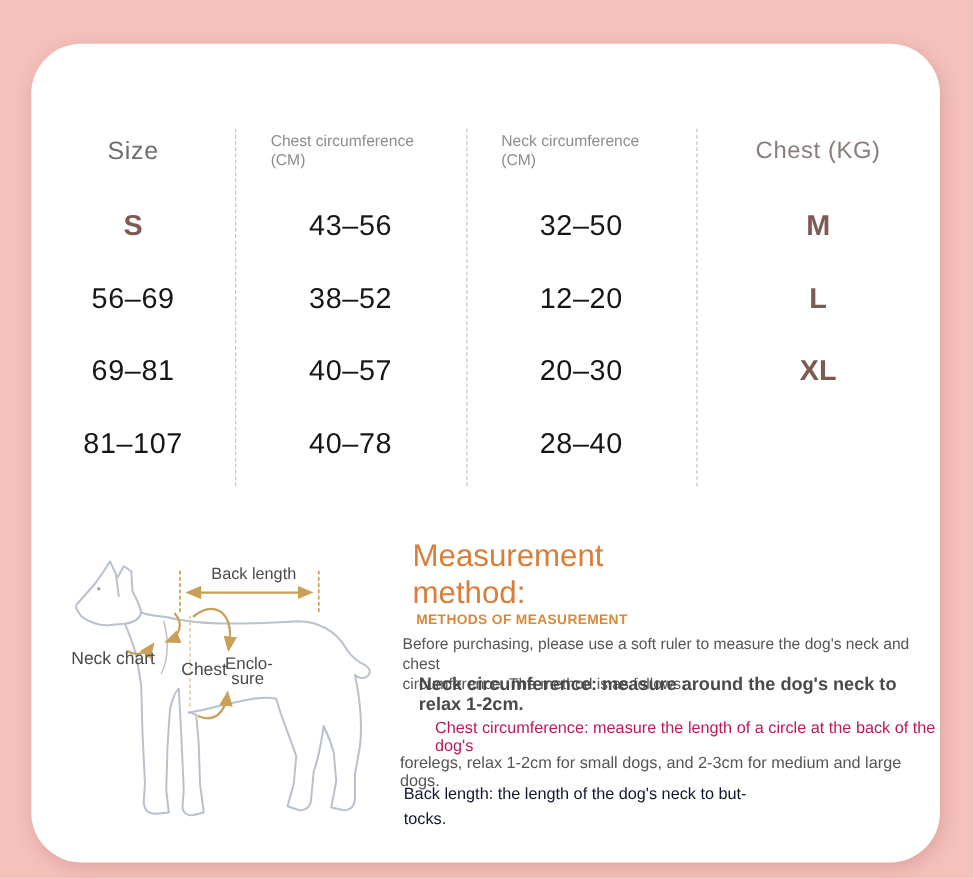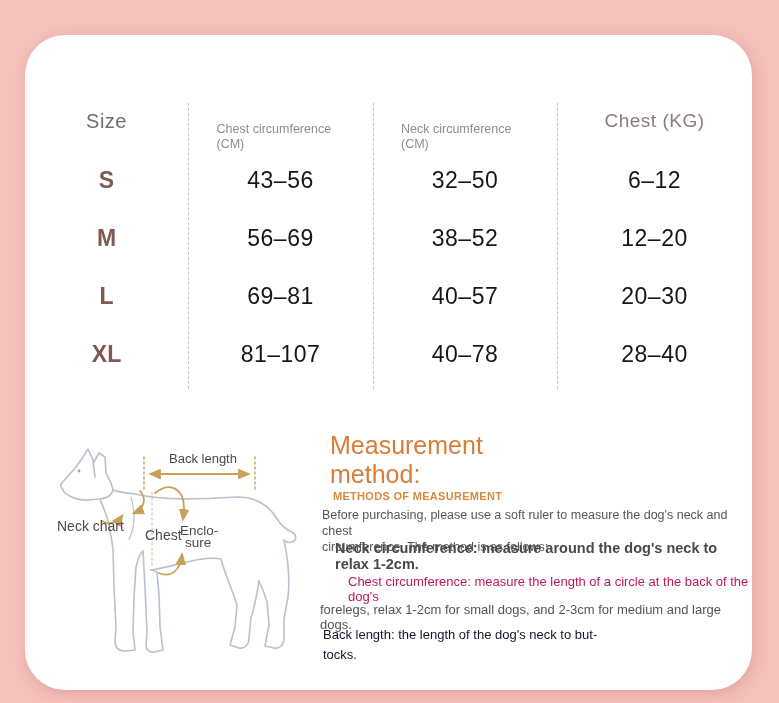--- a/index.html
+++ b/index.html
@@ -14,21 +14,21 @@
 
   
   .size-table {
     position:absolute; left:0; top:55px; width:612px;
     display:grid;
     grid-template-columns:163px 185px 184px 195px;
     grid-template-rows:62px 57px 58px 58px 58px;
   }
   .cell { display:flex; align-items:center; justify-content:center; }
   .hdr-size { font-size:20px; color:#6f6f6f; letter-spacing:0.5px; }
-  .hdr-small { font-size:12.5px; line-height:15px; color:#8d8d8d;align-items:flex-end; }
+  .hdr-small { font-size:12.5px; line-height:15px; color:#8d8d8d; }
   .hdr-small .inner { width:128px; text-align:left; }
   .hdr-weight { font-size:19px; color:#8a7d7b; letter-spacing:0.5px; }
   .row-size { font-size:23px; font-weight:600; color:#7d5a52; }
   .val { font-size:23px; color:#161616; letter-spacing:0.5px; }
   .divider {
     position:absolute; top:68px; height:286px; width:0;
     border-left:1px dashed #c7c7c7;
   }
   .d1 { left:163px; } .d2 { left:348px; } .d3 { left:532px; }
 
@@ -61,21 +61,20 @@
         </div>
       <div class="cell hdr-small">
           <div class="inner preline">Neck circumference
 (CM)</div>
         </div>
       <div class="cell hdr-weight">Chest (KG)</div>
 
       <div class="cell row-size">S</div>
       <div class="cell val">43–56</div>
       <div class="cell val">32–50</div>
-      <div class="cell val">6–12</div>
 
       <div class="cell row-size">M</div>
       <div class="cell val">56–69</div>
       <div class="cell val">38–52</div>
       <div class="cell val">12–20</div>
 
       <div class="cell row-size">L</div>
       <div class="cell val">69–81</div>
       <div class="cell val">40–57</div>
       <div class="cell val">20–30</div>

